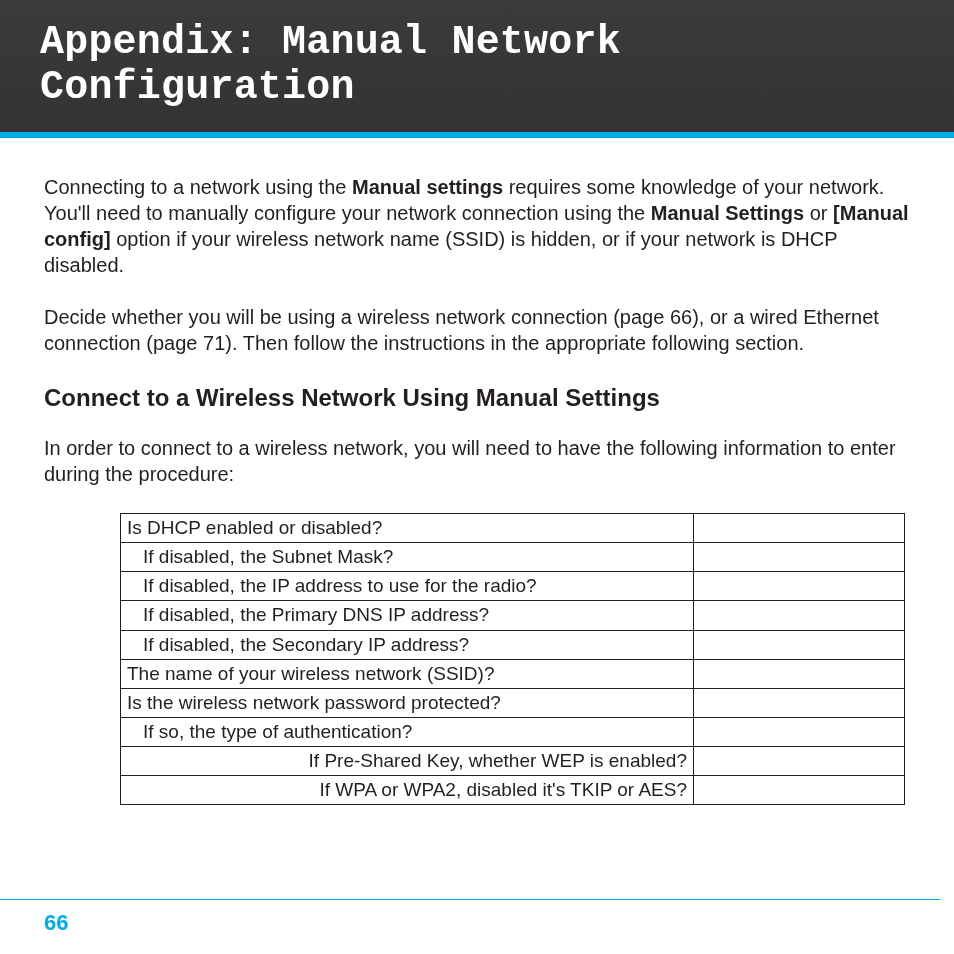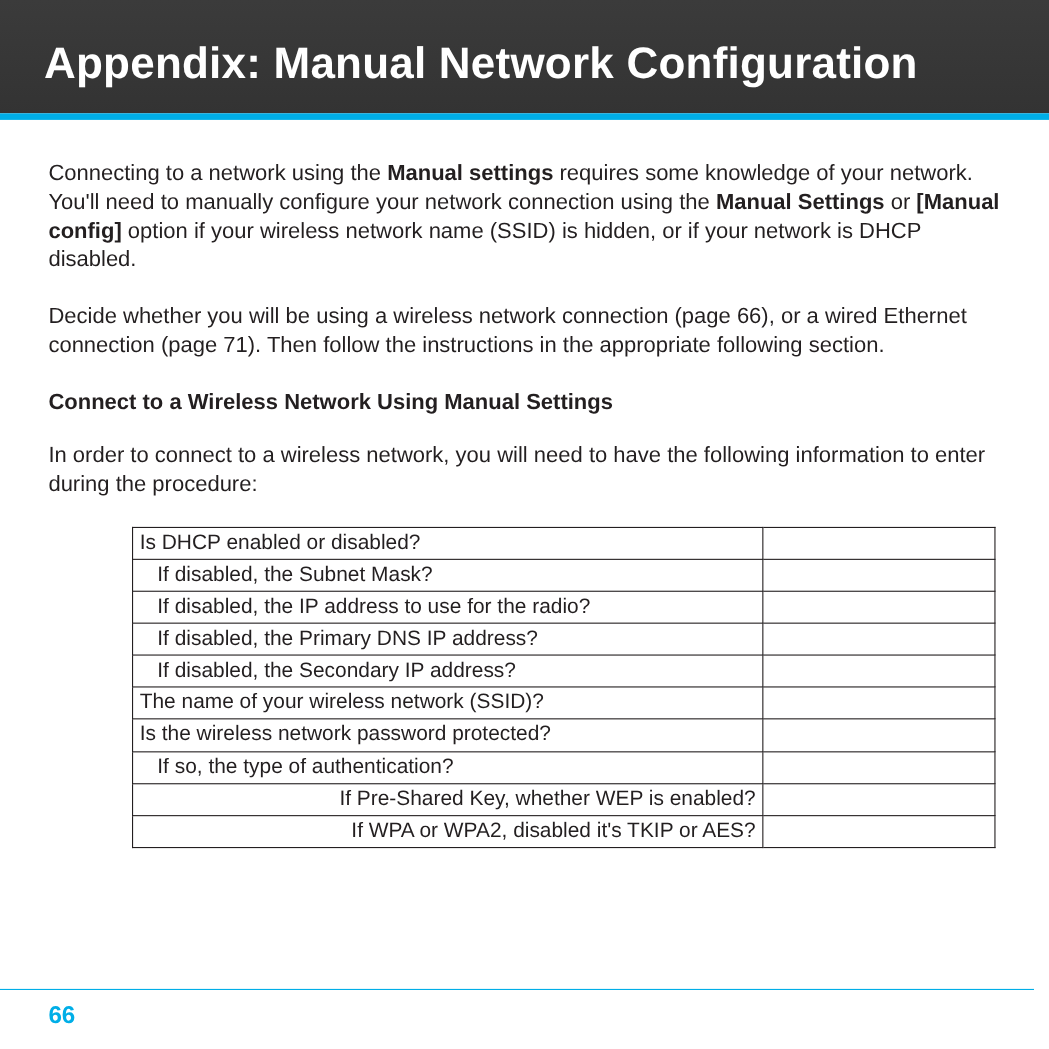--- a/index.html
+++ b/index.html
@@ -7,41 +7,42 @@
     padding: 0;
     width: 954px;
     height: 954px;
     font-family: Arial, Helvetica, sans-serif;
     color: #231f20;
     background: #ffffff;
   }
   .header-band {
     background: #3a3a3a;
     background: linear-gradient(#3b3b3b,#333333);
-    padding: 36px 40px 22px 40px;
+    padding: 20px 40px 22px 40px;
     border-bottom: 6px solid #00aee7;
+    font-family: Liberation Mono, monospace;
   }
   .header-band h1 {
     margin: 0;
     color: #ffffff;
     font-size: 40px;
     font-weight: 700;
     letter-spacing: 0.2px;
   }
   .content {
     padding: 36px 44px 0 44px;
     font-size: 20px;
     line-height: 1.3;
   }
   .para {
     margin: 0 0 26px 0;
   }
   .section-h {
     font-weight: 700;
-    font-size: 20px;
+    font-size: 24px;
     margin: 26px 0 22px 0;
   }
   .table-wrap {
     margin: 18px 0 0 76px;
     width: 785px;
   }
   table {
     border-collapse: collapse;
     width: 100%;
     font-size: 19px;

